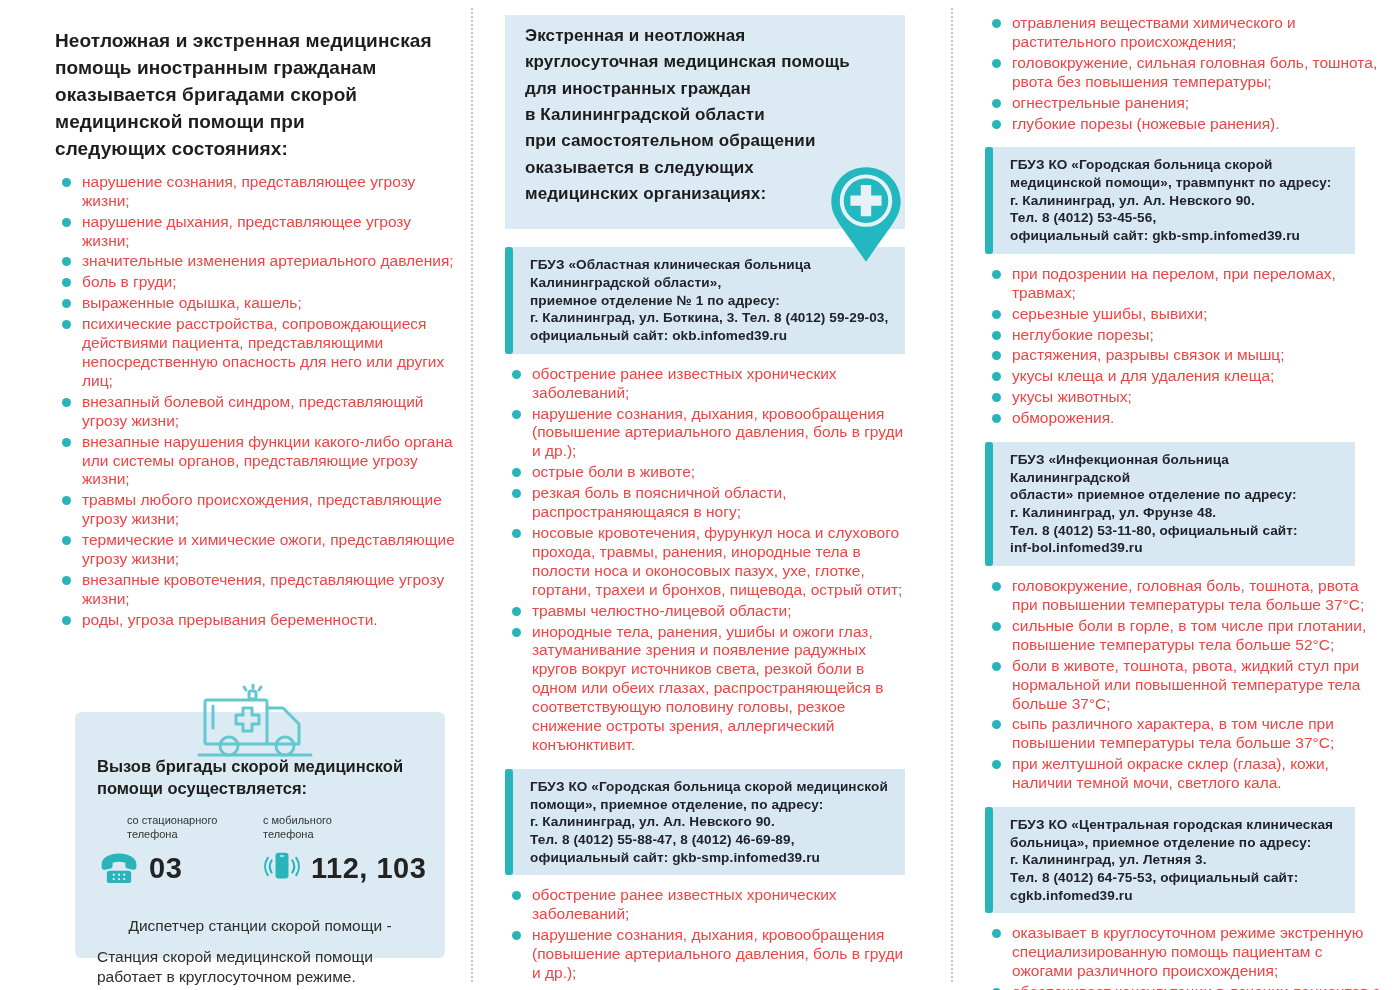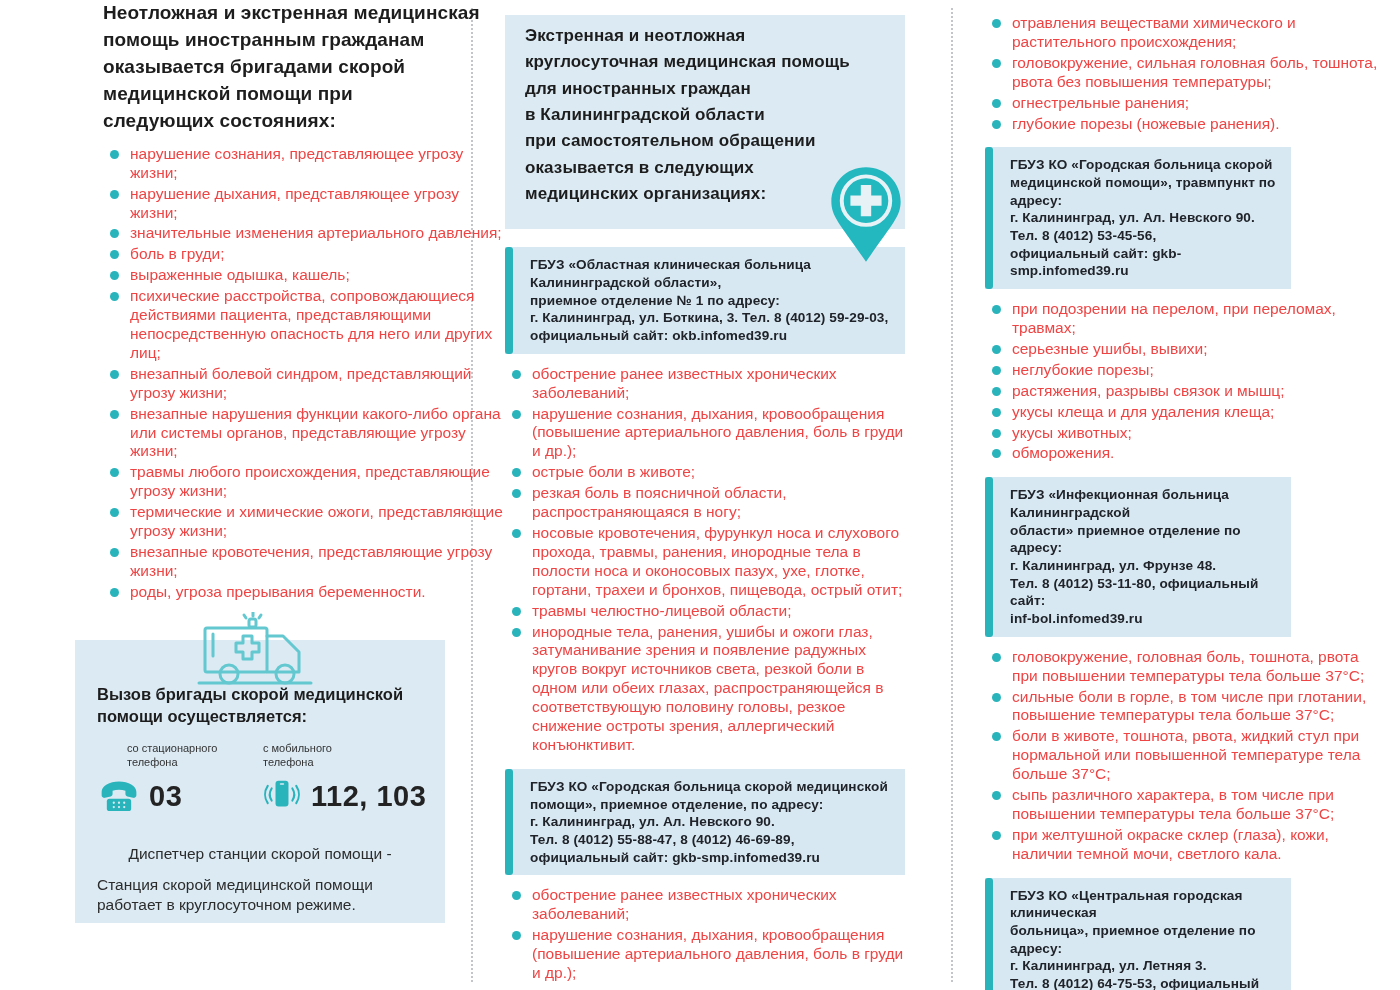--- a/index.html
+++ b/index.html
@@ -17,21 +17,21 @@
     position: absolute;
     top: 8px;
     bottom: 8px;
     width: 0;
     border-left: 2px dotted #c3c6c9;
   }
   .divider-1 { left: 471px; }
   .divider-2 { left: 951px; }
 
   .col { position: absolute; }
-  .col-left  { left: 55px;  top: 0; width: 402px; margin-left: 48px; }
+  .col-left  { left: 55px;  top: 28px; width: 402px; }
   .col-mid   { left: 505px; top: 15px; width: 400px; }
   .col-right { left: 985px; top: 14px; width: 400px; }
 
   .main-heading {
     font-size: 19px;
     font-weight: 800;
     line-height: 1.42;
     color: #1d1d1d;
     white-space: pre-line;
     letter-spacing: 0.1px;
@@ -55,24 +55,25 @@
     height: 9px;
     border-radius: 50%;
     background: #29b4bc;
   }
   .col-left ul.bullets { margin-top: 10px; }
 
   
   .call-box {
     position: absolute;
     left: 75px;
-    top: 640px;
+    top: 712px;
     width: 370px;
-    height: 283px;
+    height: 246px;
     background: #dbeaf3;
+    border-radius: 6px;
   }
   .ambulance-wrap {
     position: absolute;
     top: -28px;
     left: 118px;
     width: 124px;
     height: 78px;
   }
   .call-heading {
     margin: 44px 20px 0 22px;
@@ -170,21 +171,21 @@
   .org-text {
     font-size: 13.6px;
     font-weight: 700;
     line-height: 1.3;
     color: #20242a;
     white-space: pre-line;
     letter-spacing: 0.1px;
   }
   .org-card + ul.bullets, .intro-panel + .org-card + ul.bullets { margin-top: 11px; }
   ul.bullets + .org-card { margin-top: 14px; }
-  .col-right .org-card { width: 306px; }
+  .col-right .org-card { width: 370px; }
 </style>
 </head>
 <body>
 
 <div class="page">
 
   <div class="divider divider-1"></div>
   <div class="divider divider-2"></div>
 
   <section class="col col-left">
@@ -342,21 +343,21 @@
       </ul>
     <div class="org-card">
       <div class="org-text">ГБУЗ «Инфекционная больница Калининградской
 области» приемное отделение по адресу:
 г. Калининград, ул. Фрунзе 48.
 Тел. 8 (4012) 53-11-80, официальный сайт:
 inf-bol.infomed39.ru</div>
     </div>
     <ul class="bullets">
         <li>головокружение, головная боль, тошнота, рвота при повышении температуры тела больше 37°С;</li>
-        <li>сильные боли в горле, в том числе при глотании, повышение температуры тела больше 37°С;</li>
+        <li>сильные боли в горле, в том числе при глотании, повышение температуры тела больше 52°С;</li>
         <li>боли в животе, тошнота, рвота, жидкий стул при нормальной или повышенной температуре тела больше 37°С;</li>
         <li>сыпь различного характера, в том числе при повышении температуры тела больше 37°С;</li>
         <li>при желтушной окраске склер (глаза), кожи, наличии темной мочи, светлого кала.</li>
       </ul>
     <div class="org-card">
       <div class="org-text">ГБУЗ КО «Центральная городская клиническая
 больница», приемное отделение по адресу:
 г. Калининград, ул. Летняя 3.
 Тел. 8 (4012) 64-75-53, официальный сайт:
 cgkb.infomed39.ru</div>

